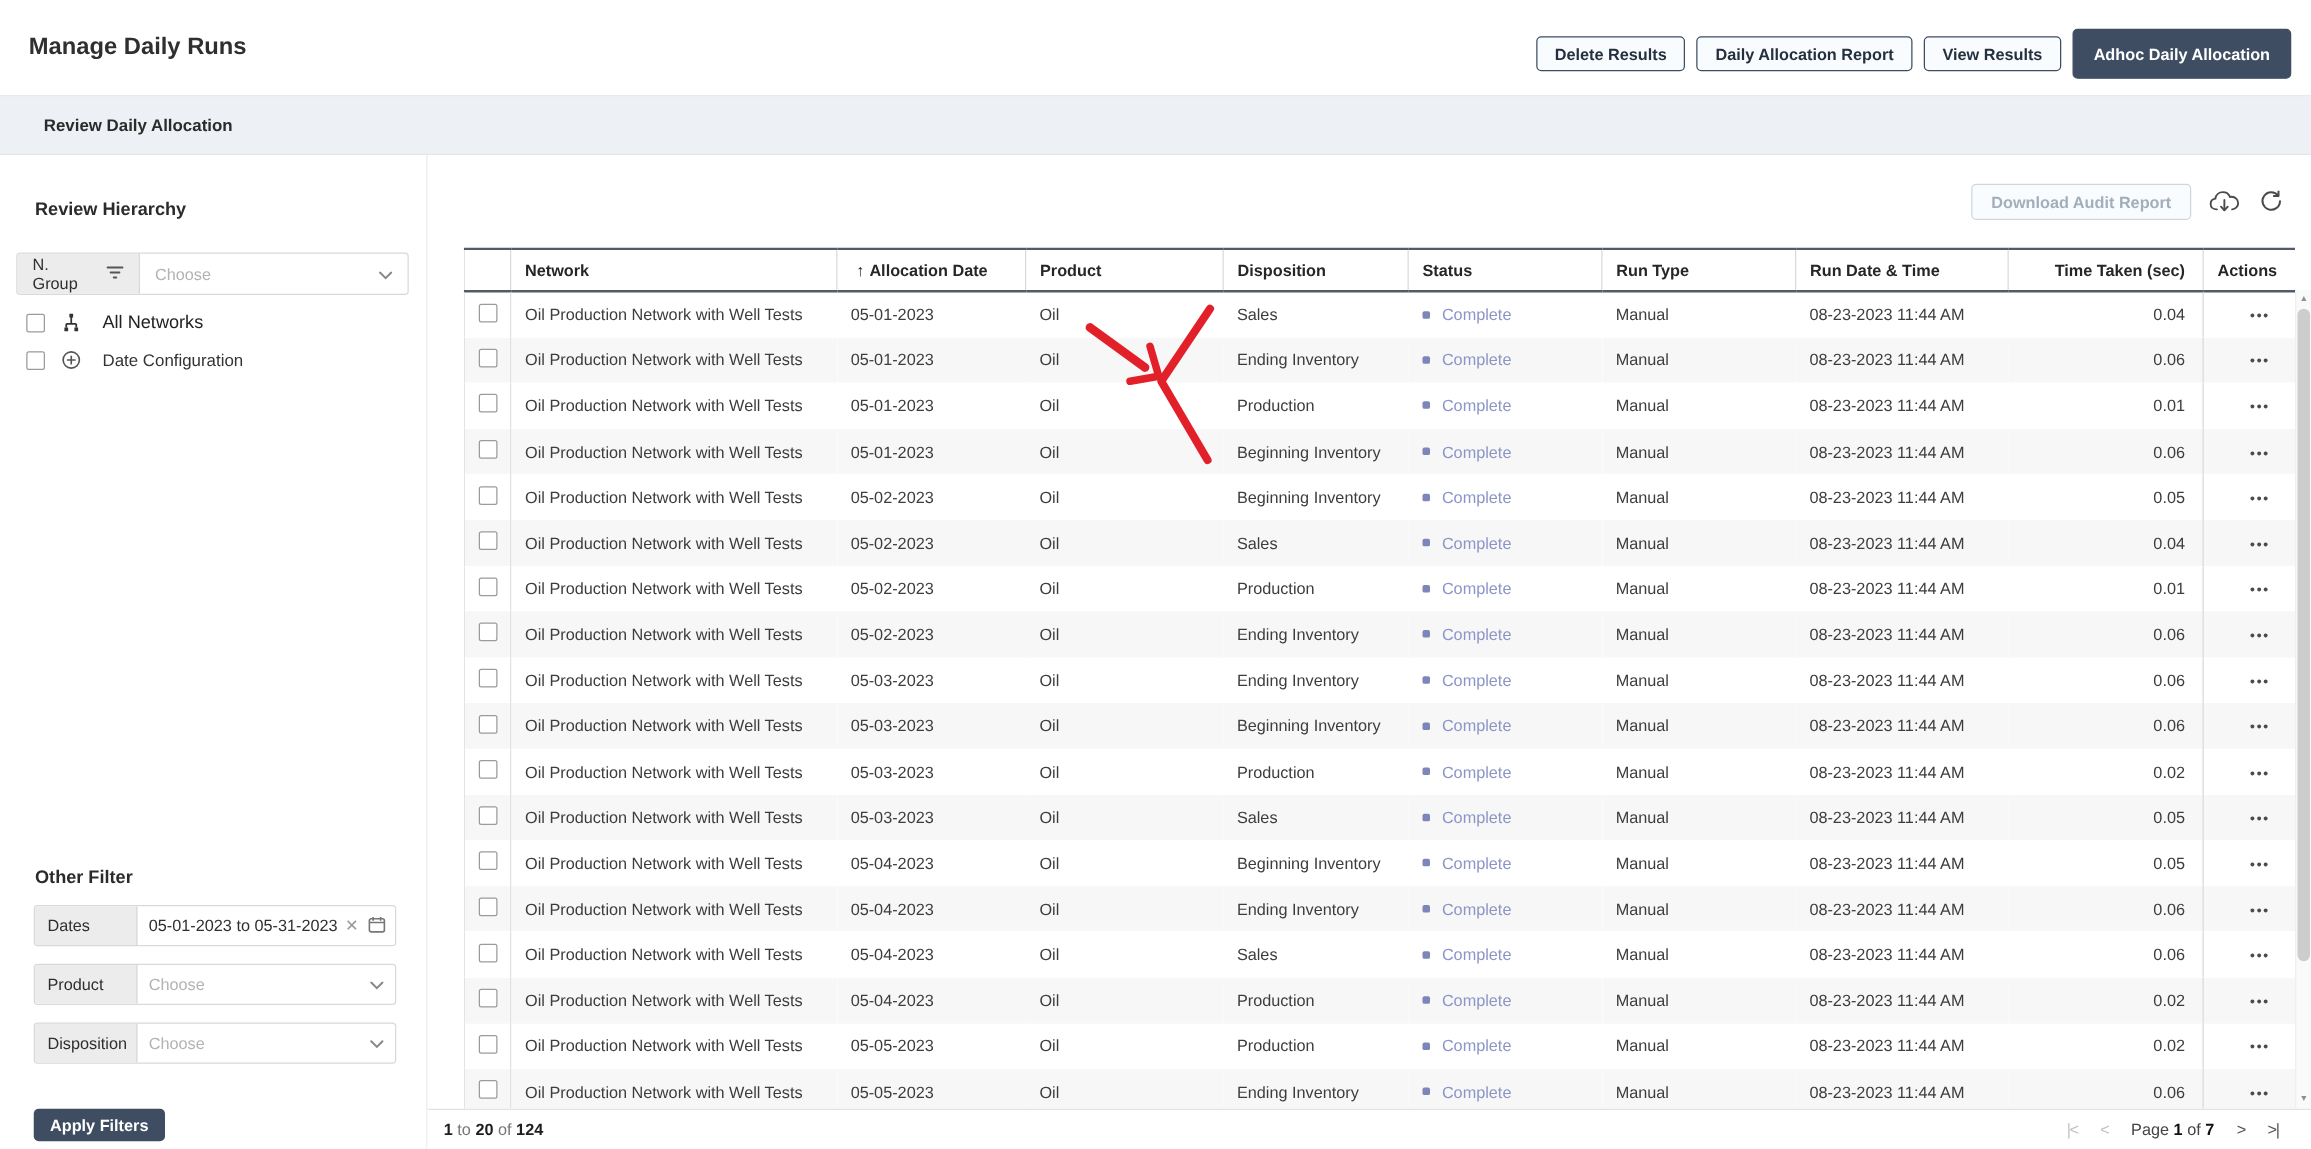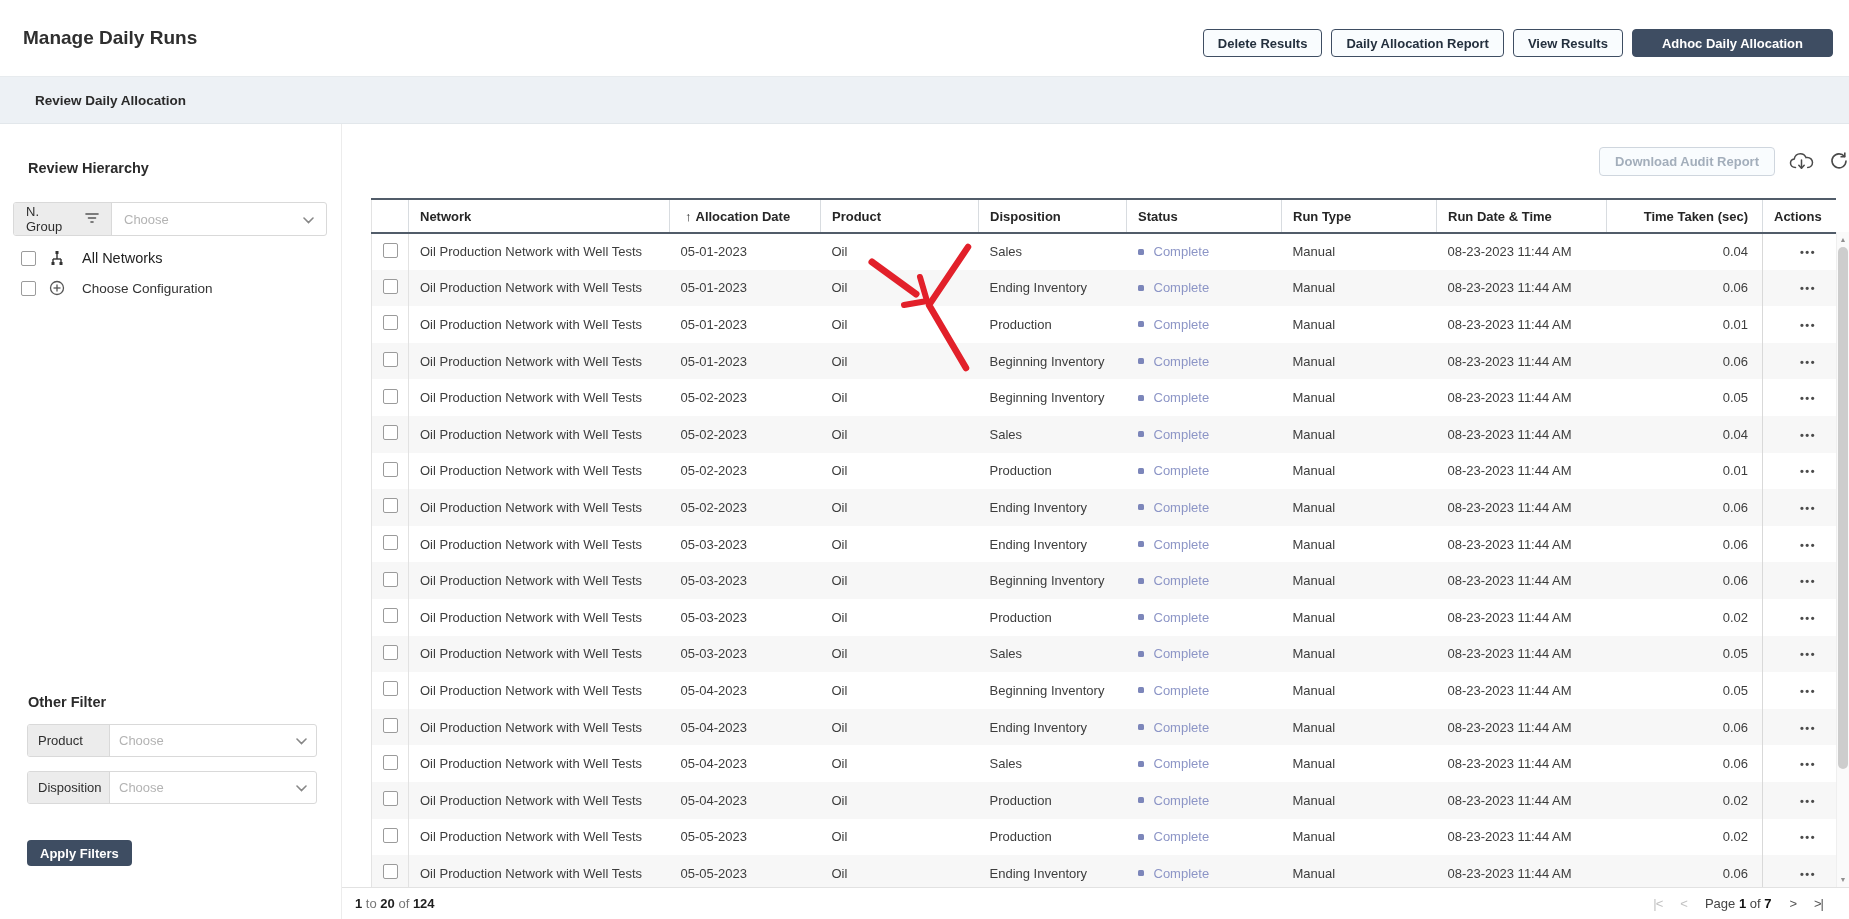--- a/index.html
+++ b/index.html
@@ -15,21 +15,21 @@
     justify-content:space-between; padding:0 16px 0 23px; background:#fff;
   }
   .page-title { font-size:19px; font-weight:700; color:#2f2f2f;text-align:right; }
   .top-buttons { display:flex; gap:9px; align-items:center;margin-top:10px; }
   .btn-outline {
     height:28px; padding:0 14px; background:#f9fcfe; color:#24303e;
     border:1px solid #3e4d62; border-radius:4px; font-size:13px; font-weight:700;
     font-family:"Liberation Sans",sans-serif; cursor:pointer; display:flex; align-items:center;
   }
   .btn-filled {
-    height:28px; padding:0 29px; background:#3e4d62; color:#fff;
+    height:40px; padding:0 16px; background:#3e4d62; color:#fff;
     border:1px solid #3e4d62; border-radius:4px; font-size:13px; font-weight:700;
     font-family:"Liberation Sans",sans-serif; cursor:pointer; display:flex; align-items:center;
   }
 
   
   .section-band {
     height:48px; background:#edf1f5; border-top:1px solid #e7ebee;
     border-bottom:1px solid #e2e7eb; display:flex; align-items:center; padding-left:35px;
   }
   .section-title { font-size:13.5px; font-weight:700; color:#2b2b2b; }
@@ -81,21 +81,21 @@
   .icon-close { color:#9a9a9a; font-size:13px; margin:0 7px 0 6px; cursor:pointer; }
   .apply-btn {
     margin:22px 0 0 27px; height:26px; padding:0 13px; background:#3e4d62; color:#fff;
     border:none; border-radius:4px; font-size:13px; font-weight:700;
     font-family:"Liberation Sans",sans-serif; cursor:pointer;
   }
 
   
   .grid-toolbar {
     position:absolute; top:0; left:0; right:0; height:74px;
-    display:flex; align-items:center; justify-content:flex-end; gap:14px; 
+    display:flex; align-items:center; justify-content:flex-end; gap:14px; padding-right:22px;
   }
   .btn-disabled {
     height:29px; padding:0 15px; background:#f9fcfe; color:#a3aebb;
     border:1px solid #cfd6de; border-radius:4px; font-size:13px; font-weight:700;
     font-family:"Liberation Sans",sans-serif; display:flex; align-items:center;
   }
   .tool-icon { cursor:pointer; display:flex; align-items:center; }
 
   
   .grid-area { position:absolute; top:74px; left:13px; right:13px; bottom:32px; overflow:hidden;margin-left:16px; }
@@ -216,27 +216,48 @@
 
       <div class="tree-item">
         <span class="checkbox"></span>
         <span class="tree-icon">
           <svg width="16" height="16" viewBox="0 0 16 16">
               <circle cx="8" cy="8" r="6.5" fill="none" stroke="#555" stroke-width="1.3"></circle>
               <line x1="8" y1="4.5" x2="8" y2="11.5" stroke="#555" stroke-width="1.3"></line>
               <line x1="4.5" y1="8" x2="11.5" y2="8" stroke="#555" stroke-width="1.3"></line>
             </svg>
         </span>
-        <span class="tree-label-sm">Choose Configuration</span>
+        <span class="tree-label-sm">Date Configuration</span>
       </div>
     </div>
 
     <div class="other-filter">
       <div class="sb-title">Other Filter</div>
 
+      <div class="filter-row">
+        <div class="filter-label">Dates</div>
+        <div class="filter-value">
+          <span class="dates-text">
+            <span>05-01-2023</span>
+            <span>to</span>
+            <span>05-31-2023</span>
+          </span>
+          <span style="margin-left:auto; display:flex; align-items:center;">
+            <span class="icon-close">✕</span>
+            <span>
+              <svg width="15" height="15" viewBox="0 0 15 15">
+                  <rect x="1.5" y="3" width="12" height="10.5" rx="1.5" fill="none" stroke="#777" stroke-width="1.3"></rect>
+                  <line x1="4.5" y1="1.5" x2="4.5" y2="4.5" stroke="#777" stroke-width="1.3"></line>
+                  <line x1="10.5" y1="1.5" x2="10.5" y2="4.5" stroke="#777" stroke-width="1.3"></line>
+                  <line x1="1.5" y1="6" x2="13.5" y2="6" stroke="#777" stroke-width="1.1"></line>
+                </svg>
+            </span>
+          </span>
+        </div>
+      </div>
 
       <div class="filter-row">
         <div class="filter-label">Product</div>
         <div class="filter-value placeholder">
           <span>Choose</span>
           <span style="margin-left:auto">
             <svg width="11" height="7" viewBox="0 0 11 7">
                 <polyline points="1,1 5.5,5.5 10,1" fill="none" stroke="#888" stroke-width="1.6" stroke-linecap="round"></polyline>
               </svg>
           </span>

